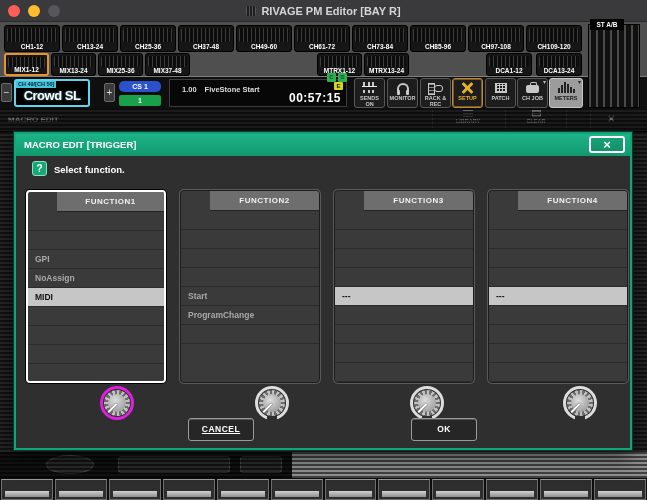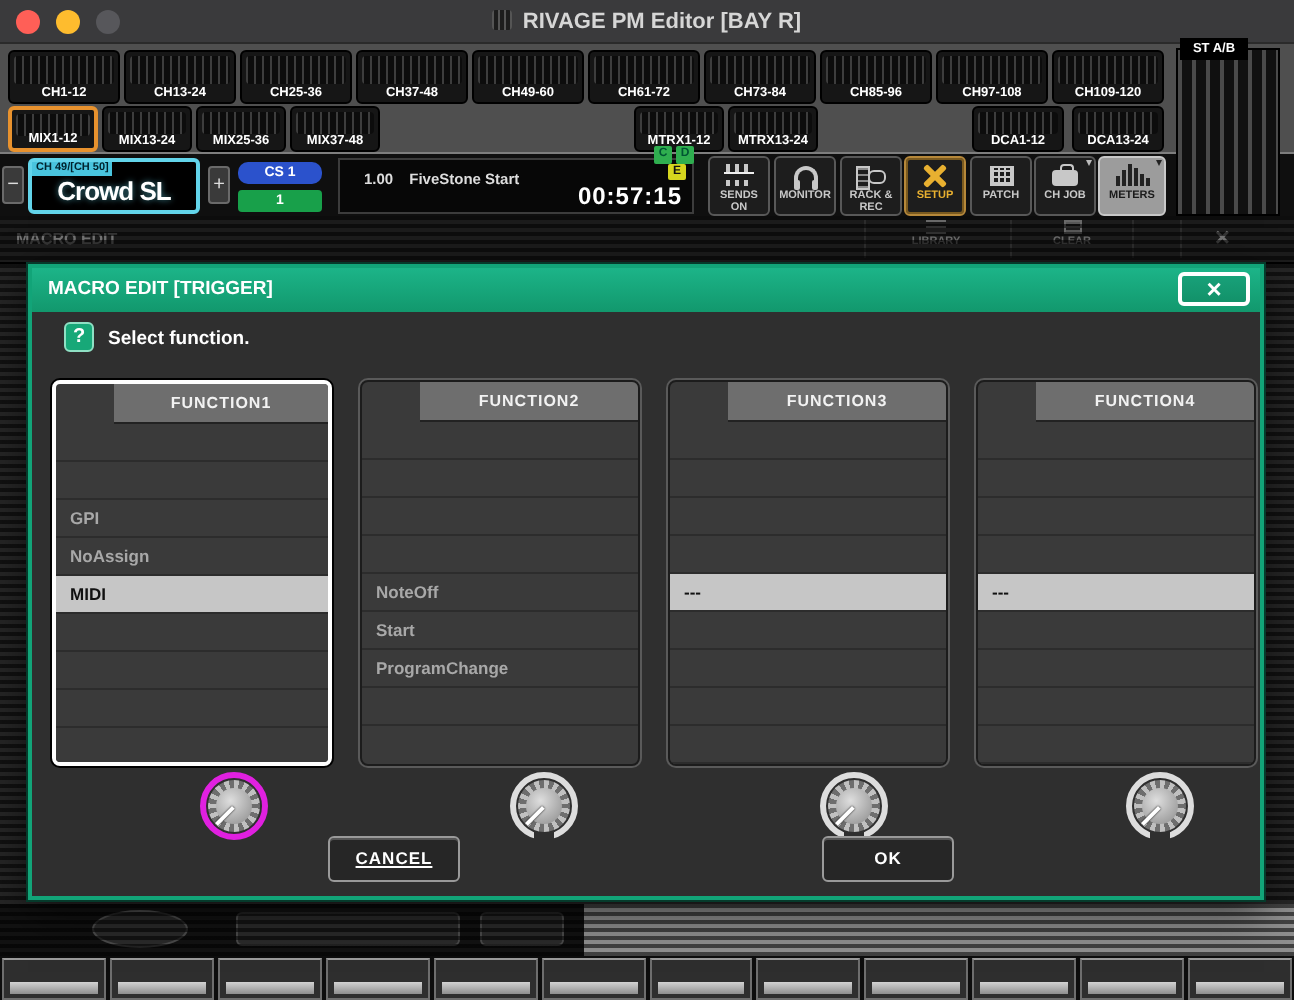--- a/index.html
+++ b/index.html
@@ -28,21 +28,21 @@
   .tab.sub{top:31px;width:45px;height:23px;}
   .tab.sub .mini-meter{height:11px;}
   .tab.hl{border:2px solid #e8922e;}
   .meter-bridge{position:absolute;left:588px;top:24px;width:52px;height:84px;background:#141414;z-index:3;
     background-image:repeating-linear-gradient(90deg,#4a4a4a 0 2px,#101010 2px 7px);border:1px solid #000;}
 
   
   .toolbar{position:absolute;left:0;top:76px;width:647px;height:32px;background:#0f0f0f;border-top:1px solid #7e7e7e;}
   .step-btn{position:absolute;top:6px;width:11px;height:19px;background:#3a3a3a;border:1px solid #6a6a6a;border-radius:2px;
     color:#ddd;font-size:10px;line-height:17px;text-align:center;}
-  .ch-display{position:absolute;left:14px;top:2px;width:86px;height:28px;background:#000;border:2px solid #62d4ea;border-radius:3px;}
+  .ch-display{position:absolute;left:14px;top:2px;width:76px;height:28px;background:#000;border:2px solid #62d4ea;border-radius:3px;}
   .ch-pair{position:absolute;left:0;top:0;background:#49c4de;color:#00222c;font-size:5.5px;font-weight:bold;padding:0 2px;line-height:7px;}
   .ch-name{position:absolute;left:0;right:0;top:7px;text-align:center;color:#fff;font-size:13px;font-weight:bold;letter-spacing:-0.5px;
     text-shadow:0 0 3px rgba(98,212,234,.6);}
   .cs-badge{position:absolute;left:119px;top:4px;width:42px;height:11px;background:#2b52cc;border-radius:5px;
     color:#fff;font-size:7px;font-weight:bold;text-align:center;line-height:11px;}
   .cs-value{position:absolute;left:119px;top:18px;width:42px;height:11px;background:#18a04a;border-radius:2px;
     color:#fff;font-size:7px;font-weight:bold;text-align:center;line-height:11px;}
   .scene-panel{position:absolute;left:169px;top:2px;width:178px;height:28px;background:#070707;border:1px solid #3c3c3c;}
   .scene-line{position:absolute;left:12px;top:5px;color:#ddd;font-size:7.5px;font-weight:bold;white-space:nowrap;}
   .scene-line .sc-name{margin-left:8px;}
@@ -130,21 +130,21 @@
   .knob.focus{border-color:#e020e0;}
   .knob:not(.focus)::after{content:'';position:absolute;left:50%;bottom:-5px;transform:translateX(-50%);width:10px;height:6px;background:#2f2f2f;}
   .knob-face{position:absolute;inset:1px;border-radius:50%;
     background:repeating-conic-gradient(#c0c0c0 0 12deg,#6e6e6e 12deg 24deg);}
   .knob-face::before{content:'';position:absolute;inset:4px;border-radius:50%;background:radial-gradient(circle at 40% 35%,#dedede,#8c8c8c);}
   .knob-pointer{position:absolute;left:50%;top:50%;width:2px;height:12px;margin-left:-1px;background:#fff;
     transform-origin:0 0;transform:rotate(45deg);box-shadow:0 0 1px #000;}
   .dlg-btn{position:absolute;top:284px;width:66px;height:23px;background:#262626;border:1px solid #9a9a9a;border-radius:3px;
     color:#fff;font-size:8.5px;font-weight:bold;text-align:center;line-height:21px;letter-spacing:.5px;
     box-shadow:inset 0 1px 0 #555;}
-  .btn-cancel{left:148px;text-decoration:underline;}
+  .btn-cancel{left:172px;text-decoration:underline;}
   .btn-ok{left:395px;}
 
   
   .fader-row{position:absolute;left:0;top:478px;width:647px;height:22px;background:#0d0d0d;display:flex;}
   .fader-cell{flex:1;margin:1px 1px 0 1px;background:#2e2e2e;border:1px solid #6e6e6e;border-top-color:#9a9a9a;position:relative;}
   .fader-cell::after{content:'';position:absolute;left:3px;right:3px;bottom:2px;height:6px;background:linear-gradient(#d2d2d2,#8e8e8e);}
 </style>
 </head>
 <body>
 
@@ -369,21 +369,20 @@
         <div class="row"></div>
         <div class="row"></div>
         <div class="row"></div>
       </div>
       <div class="col">
         <div class="col-header">FUNCTION2</div>
         <div class="row"></div>
         <div class="row"></div>
         <div class="row"></div>
         <div class="row"></div>
-        <div class="row">NoteOff</div>
         <div class="row">Start</div>
         <div class="row">ProgramChange</div>
         <div class="row"></div>
       </div>
       <div class="col">
         <div class="col-header">FUNCTION3</div>
         <div class="row"></div>
         <div class="row"></div>
         <div class="row"></div>
         <div class="row"></div>

